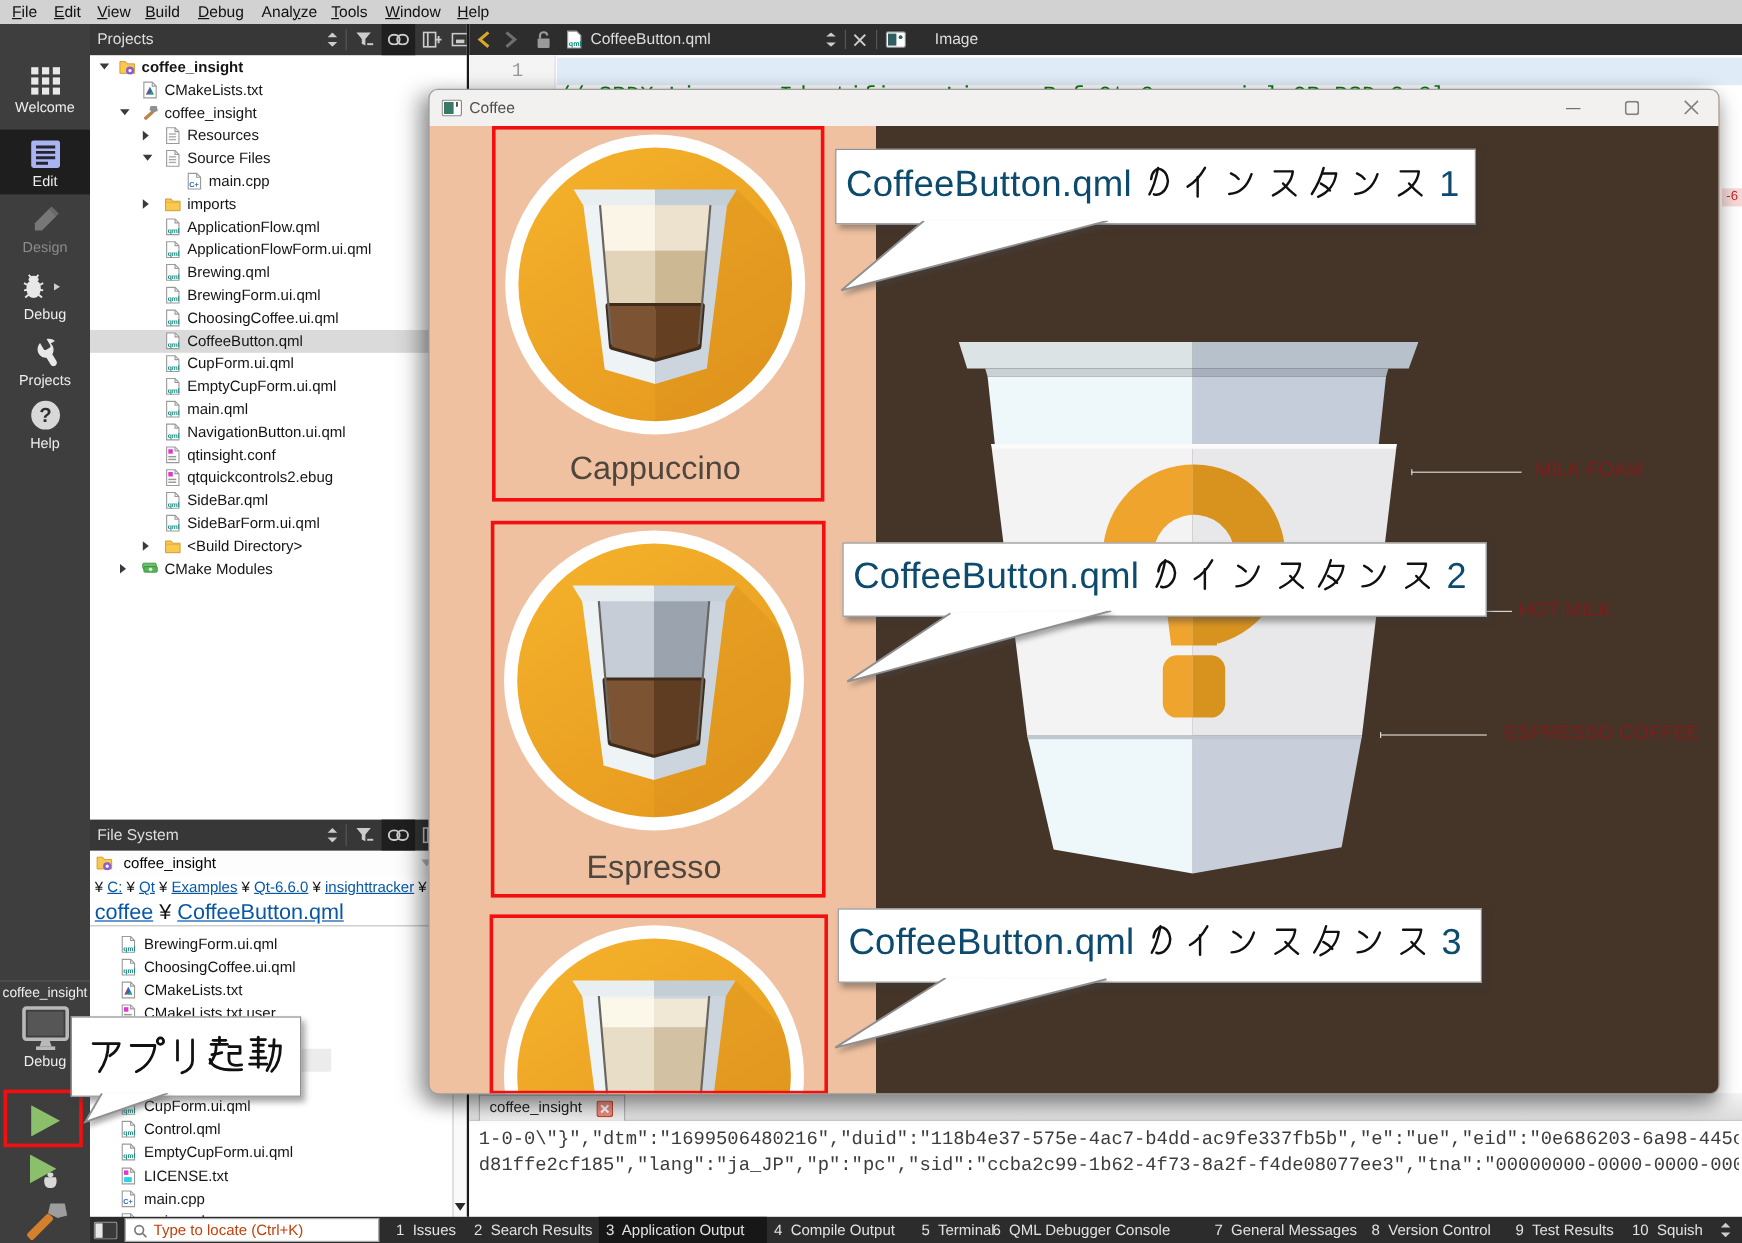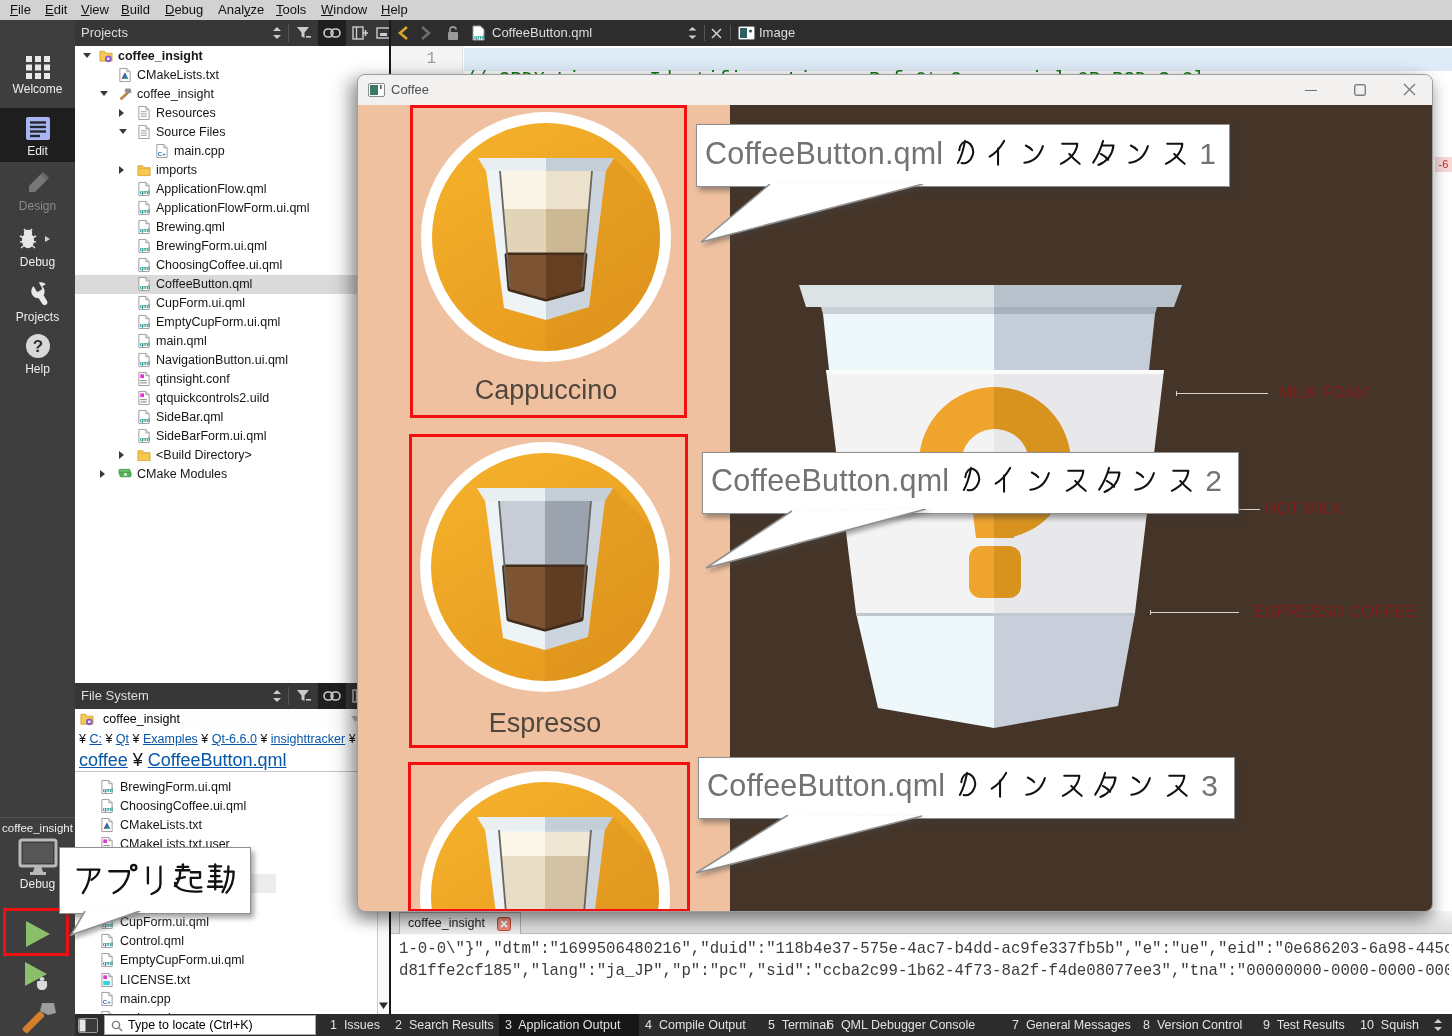--- a/index.html
+++ b/index.html
@@ -45,21 +45,21 @@
   box-shadow:-10px 4px 18px rgba(0,0,0,.25), 0 8px 16px rgba(0,0,0,.35)}
 #ctitle{position:absolute;left:0;top:0;width:100%;height:30px;background:#f2f1f0;color:#444;font-size:13px;line-height:30px}
 #cbrown{position:absolute;left:372px;top:30px;width:704px;height:808px;background:#453428}
 .redbox{position:absolute;border:3px solid #f30f0f}
 .cuplabel{position:absolute;width:300px;text-align:center;color:#4f463e;font-size:27px}
 .mlabel{position:absolute;color:#7f1d1d;font-size:16.5px;white-space:nowrap;letter-spacing:0}
 .mline{position:absolute;height:1px;background:#d8d4cf}
 
 .callout{position:absolute;background:#fff;border:1.6px solid #8f8f8f;
   box-shadow:3px 4px 5px rgba(60,60,60,.45)}
-.ctext{position:absolute;white-space:nowrap;color:#737373}
+.ctext{position:absolute;white-space:nowrap;color:#0c4a6e}
 .kglyph{display:inline-block;vertical-align:-4px}
 </style></head>
 <body>
 <div id="menubar">
 <span style="left:10px"><u>F</u>ile</span>
 <span style="left:45px"><u>E</u>dit</span>
 <span style="left:81px"><u>V</u>iew</span>
 <span style="left:121px"><u>B</u>uild</span>
 <span style="left:165px"><u>D</u>ebug</span>
 <span style="left:218px">Anal<u>y</u>ze</span>
@@ -365,21 +365,21 @@
         <span style="position:absolute;left:81px">qtinsight.conf</span>
       </div>
 <div class="trow" style="top:369px">
         <svg class="ic" style="left:62px;top:1px" width="15" height="16" viewBox="0 0 15 16">
           <path d="M2 1 L9.5 1 L13 4.5 L13 15 L2 15 Z" fill="#fff" stroke="#9a9a9a" stroke-width="1"></path>
           <path d="M9.5 1 L9.5 4.5 L13 4.5" fill="none" stroke="#9a9a9a" stroke-width="1"></path>
           <rect x="3.5" y="3" width="4" height="4" fill="#e435d2"></rect>
           <rect x="3.5" y="9" width="7" height="1.3" fill="#999"></rect>
           <rect x="3.5" y="11.5" width="7" height="1.3" fill="#999"></rect>
         </svg>
-        <span style="position:absolute;left:81px">qtquickcontrols2.uild</span>
+        <span style="position:absolute;left:81px">qtquickcontrols2.ebug</span>
       </div>
 <div class="trow" style="top:388px">
         <svg class="ic" style="left:62px;top:1px" width="15" height="16" viewBox="0 0 15 16">
           <path d="M2 1 L9.5 1 L13 4.5 L13 15 L2 15 Z" fill="#fff" stroke="#9a9a9a" stroke-width="1"></path>
           <path d="M9.5 1 L9.5 4.5 L13 4.5" fill="none" stroke="#9a9a9a" stroke-width="1"></path>
           <text x="3" y="13.5" font-family="Liberation Sans" font-size="6" font-weight="bold" fill="#0e8a80">qml</text>
         </svg>
         <span style="position:absolute;left:81px">SideBar.qml</span>
       </div>
 <div class="trow" style="top:407px">
@@ -594,21 +594,21 @@
         <line x1="1" y1="1" x2="10" y2="10"></line>
         <line x1="10" y1="1" x2="1" y2="10"></line>
       </g>
     </svg>
   <div class="abs" style="left:339px;top:5px;width:1px;height:16px;background:#555"></div>
   <svg class="abs" style="left:347px;top:6px" width="17" height="14" viewBox="0 0 17 14">
       <rect x="0.5" y="0.5" width="16" height="13" rx="1.5" fill="#fff" stroke="#888"></rect>
       <rect x="2" y="2" width="7" height="10" fill="#2e5e62"></rect>
       <circle cx="12.5" cy="5" r="1.6" fill="#2e5e62"></circle>
     </svg>
-  <span style="position:absolute;left:368px">Image</span>
+  <span style="position:absolute;left:388px">Image</span>
 </div>
 <div id="editor">
   <div id="gutter">
       <div style="position:absolute;right:26px;top:2px;width:30px;text-align:right;color:#9a9a9a;font-family:'Liberation Mono',monospace;font-size:16px;line-height:23px">1<br>2</div>
     </div>
   <div class="abs" style="left:73px;top:2px;width:988px;height:23px;background:#dfecf8"></div>
   <div class="codeline" style="top:23px">// SPDX-License-Identifier: LicenseRef-Qt-Commercial OR BSD-3-Clause</div>
   <div class="abs" style="left:1044px;top:111px;width:17px;height:15px;background:#f5d8d7;color:#c22;font-size:11px;line-height:15px;text-align:center">-6</div>
 </div>
 <div id="outpane">
@@ -629,21 +629,21 @@
 <div id="statusbar">
   <svg class="abs" style="left:3px;top:4px" width="20" height="15" viewBox="0 0 20 15">
     <rect x="0.5" y="0.5" width="19" height="14" rx="1.5" fill="#3a3a3a" stroke="#9a9a9a"></rect>
     <rect x="1.5" y="1.5" width="6" height="12" fill="#e8e8e8"></rect>
   </svg>
   <div style="position:absolute;left:29px;top:1px;width:212px;height:20px;background:#fff;border:1px solid #a9a9a9">
     <svg class="abs" style="left:6px;top:4px" width="12" height="12" viewBox="0 0 12 12">
         <circle cx="5" cy="5" r="3.6" fill="none" stroke="#7a7a7a" stroke-width="1.4"></circle>
         <line x1="8" y1="8" x2="11" y2="11" stroke="#7a7a7a" stroke-width="1.4"></line>
       </svg>
-    <span style="position:absolute;left:23px;top:0;color:#000000;font-size:12.5px;line-height:19px">Type to locate (Ctrl+K)</span>
+    <span style="position:absolute;left:23px;top:0;color:#c2410c;font-size:12.5px;line-height:19px">Type to locate (Ctrl+K)</span>
   </div>
   <span style="left:255px">1&nbsp; Issues</span>
   <span style="left:320px">2&nbsp; Search Results</span>
   <div style="position:absolute;left:424px;top:0;width:140px;height:22px;background:#171717"></div>
   <span style="left:430px">3&nbsp; Application Output</span>
   <span style="left:570px">4&nbsp; Compile Output</span>
   <span style="left:693px">5&nbsp; Terminal</span>
   <span style="left:752px">6&nbsp; QML Debugger Console</span>
   <span style="left:937px">7&nbsp; General Messages</span>
   <span style="left:1068px">8&nbsp; Version Control</span>

